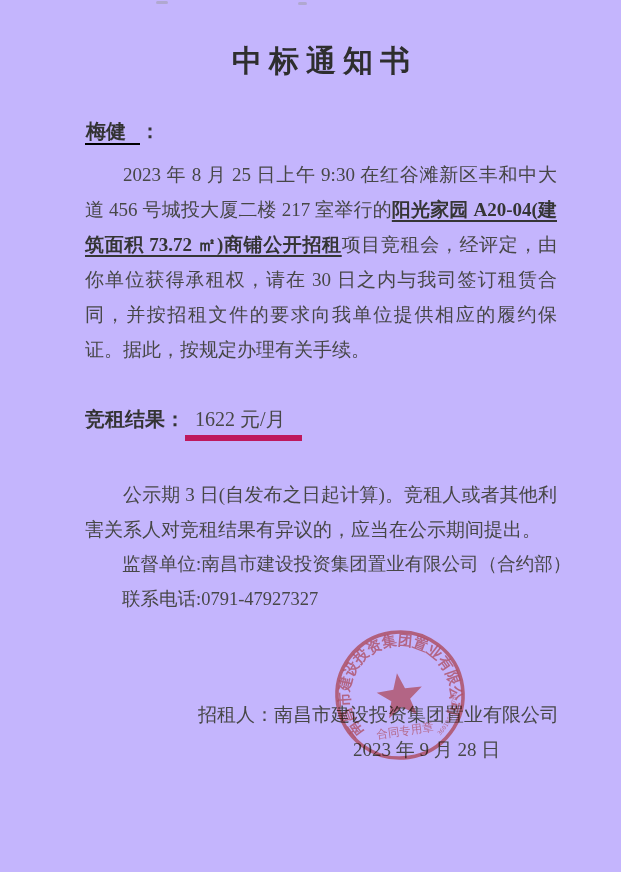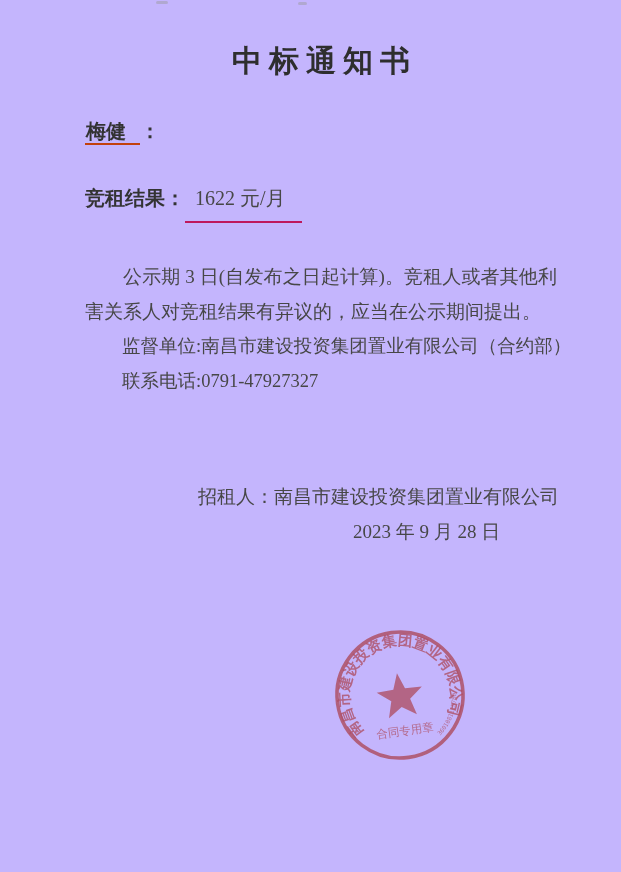--- a/index.html
+++ b/index.html
@@ -33,21 +33,21 @@
     text-indent: 7px;
   }
   .recipient-line {
     margin-top: 35px;
     font-size: 20px;
     line-height: 29px;
     font-weight: bold;
     color: #333333;
   }
   .recipient-name {
-    border-bottom: 2px solid #c2410c;
+    border-bottom: 2px solid #000000;
     padding: 0 14px 1px 1px;
   }
   .para {
     font-size: 19px;
     line-height: 35px;
     text-align: justify;
     text-justify: inter-character;
     color: #474747;
   }
   .para-1 { margin-top: 11px; text-indent: 2em; }
@@ -59,22 +59,22 @@
     text-underline-offset: 4px;
   }
   .result-line {
     margin-top: 37px;
     font-size: 20px;
     line-height: 30px;
   }
   .result-label { font-weight: bold; color: #333333; }
   .result-value {
     display: inline-block;
-    border-bottom: 2px solid #be185d;
-    padding: 0 16px 8px 10px;
+    border-bottom: 6px solid #be185d;
+    padding: 0 16px 1px 10px;
     color: #474747;
   }
   .para-2 { margin-top: 36px; text-indent: 2em; }
   .info-line {
     font-size: 18.5px;
     line-height: 35px;
     text-indent: 2em;
     white-space: nowrap;
     color: #474747;
     font-family: Liberation Serif, serif;
@@ -122,20 +122,21 @@
 
   <div class="smudge smudge-a"></div>
   <div class="smudge smudge-b"></div>
 
   <div class="content">
 
     <div class="doc-title">中标通知书</div>
 
     <div class="recipient-line"><span class="recipient-name">梅健</span><span>：</span></div>
 
+    <div class="para para-1"><span>2023 年 8 月 25 日上午 9:30 在红谷滩新区丰和中大道 456 号城投大厦二楼 217 室举行的</span><span class="highlight">阳光家园 A20-04(建筑面积 73.72 ㎡)商铺公开招租</span><span>项目竞租会，经评定，由你单位获得承租权，请在 30 日之内与我司签订租赁合同，并按招租文件的要求向我单位提供相应的履约保证。据此，按规定办理有关手续。</span></div>
 
     <div class="result-line"><span class="result-label">竞租结果：</span><span class="result-value">1622 元/月</span></div>
 
     <div class="para para-2">公示期 3 日(自发布之日起计算)。竞租人或者其他利害关系人对竞租结果有异议的，应当在公示期间提出。</div>
 
     <div class="info-line">监督单位:南昌市建设投资集团置业有限公司（合约部）</div>
     <div class="info-line">联系电话:0791-47927327</div>
 
     <div class="signature-block">
       <div class="lessor-line"><span>招租人：</span><span>南昌市建设投资集团置业有限公司</span></div>

